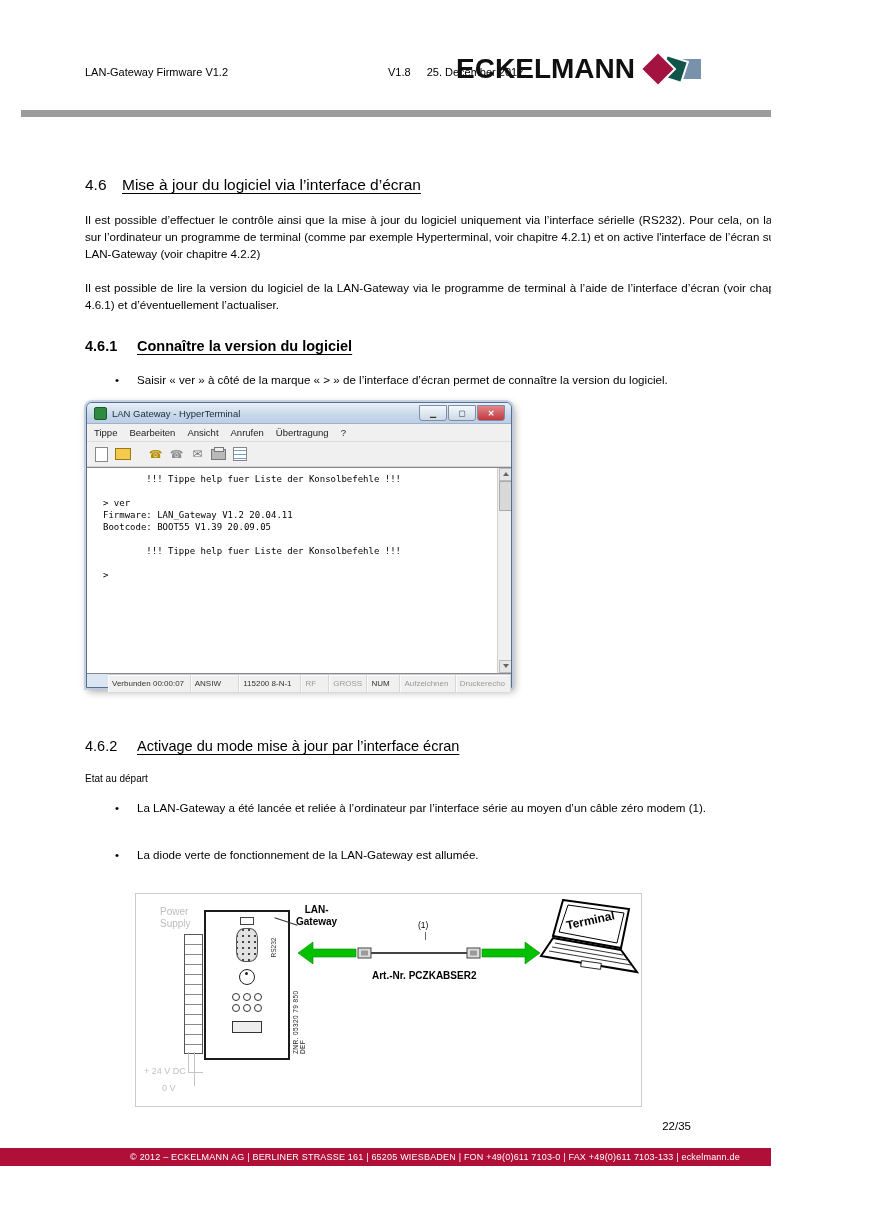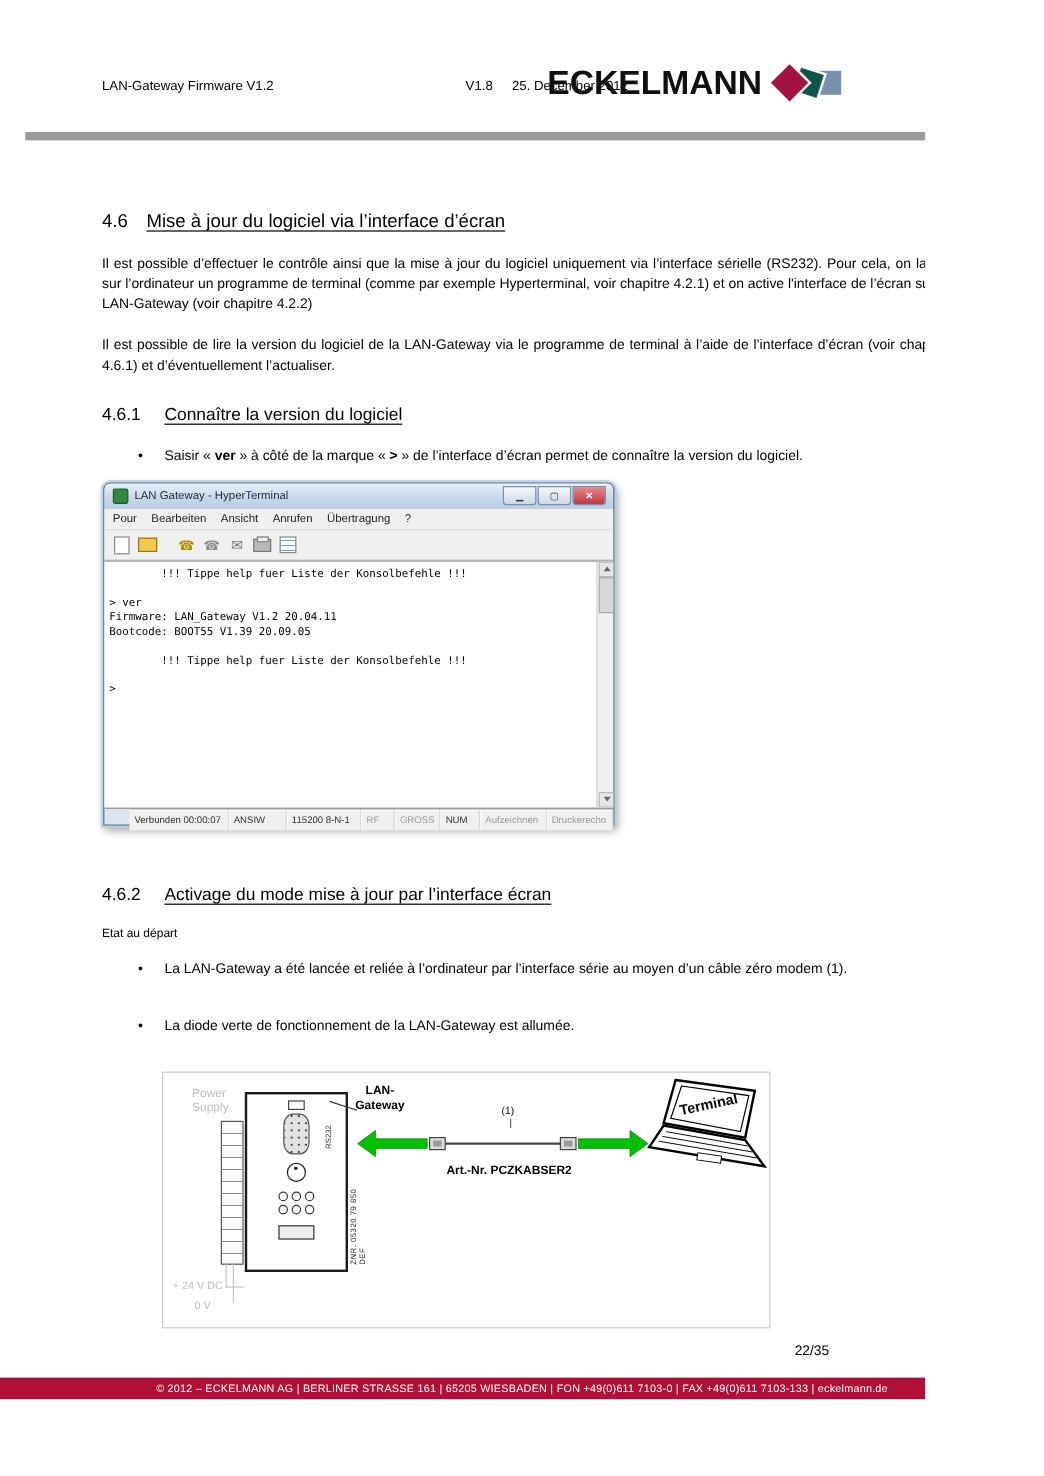--- a/index.html
+++ b/index.html
@@ -15,28 +15,28 @@
   .lm1{width:22px;height:22px;background:#a31240;transform:rotate(45deg);box-shadow:0 0 0 2px #fff;z-index:3;}
   .lm2{width:20px;height:20px;background:#11544a;transform:rotate(18deg);margin-left:-5px;box-shadow:0 0 0 2px #fff;z-index:2;}
   .lm3{width:20px;height:20px;background:#7792aa;margin-left:-3px;box-shadow:0 0 0 2px #fff;z-index:1;}
   .divider{position:absolute;left:21px;top:110px;width:828px;height:7px;background:#9b9b9b;}
 
   
   .h46{position:absolute;left:85px;top:176px;font-size:15.5px;}
   .h46 .num{display:inline-block;width:37px;}
   .hsub{position:absolute;left:85px;font-size:14.5px;}
   .hsub .num{display:inline-block;width:52px;}
-  .h461{top:338px;} .h462{top:738px;}
+  .h461{top:338px;font-weight:bold;} .h462{top:738px;}
   .uline{text-decoration:underline;text-underline-offset:3px;}
   .para{position:absolute;left:85px;width:706px;font-size:11.6px;line-height:1.45;text-align:justify;}
   .p1{top:212px;} .p2{top:280px;}
   .bullet{position:absolute;left:137px;width:654px;font-size:11.6px;line-height:1.45;}
   .bullet::before{content:"\2022";position:absolute;left:-22px;}
   .b461{top:372px;} .b462a{top:800px;text-align:justify;} .b462b{top:847px;}
-  .bold{font-weight:bold;}
+  .bold{font-weight:normal;}
   .state-hdr{position:absolute;left:85px;top:773px;font-size:10px;font-weight:normal;}
 
   
   .hterm{position:absolute;left:86px;top:402px;width:424px;height:284px;
          border:1px solid #55708c;border-radius:6px 6px 0 0;
          box-shadow:0 0 0 2px rgba(190,205,225,.85), 2px 3px 8px rgba(0,0,0,.4);
          background:#dce6f2;font-family:"Liberation Sans",sans-serif;}
   .ht-title{height:20px;display:flex;align-items:center;border-radius:5px 5px 0 0;
             background:linear-gradient(#e9f1fa,#c7d7ea 60%,#bccfe6);border-bottom:1px solid #9fb2c8;}
   .ht-appicon{width:11px;height:11px;margin:0 5px 0 7px;background:#2d8a3e;border:1px solid #1c5b29;border-radius:2px;}
@@ -54,21 +54,21 @@
   .tb-new{width:11px;height:13px;background:#fff;border:1px solid #888;}
   .tb-open{width:14px;height:10px;background:#f3c94e;border:1px solid #9a7a10;}
   .tb-gap{width:8px;}
   .tb-call{color:#b68d00;} .tb-hang{color:#8d8d8d;}
   .tb-send{color:#777;font-size:12px;}
   .tb-print{width:13px;height:9px;background:#b9b9b9;border:1px solid #777;position:relative;}
   .tb-print::after{content:"";position:absolute;left:2px;top:-3px;width:8px;height:3px;background:#eee;border:1px solid #777;}
   .tb-props{width:12px;height:12px;background:repeating-linear-gradient(#fff 0 2px,#7a9ecb 2px 3px,#fff 3px 4px);border:1px solid #888;}
   .ht-screen{position:relative;height:205px;background:#fff;border:1px solid #828790;
              border-left:none;border-right:none;overflow:hidden;}
-  .ht-text{position:absolute;left:4px;top:5px;font-family:"DejaVu Sans Mono","Liberation Mono",monospace;
+  .ht-text{position:absolute;left:16px;top:5px;font-family:"DejaVu Sans Mono","Liberation Mono",monospace;
            font-size:9px;line-height:12px;white-space:pre;color:#000;}
   .vscroll{position:absolute;right:0;top:0;width:13px;height:100%;background:#f0f0f0;border-left:1px solid #d0d0d0;}
   .vs-up,.vs-dn{position:absolute;left:1px;width:11px;height:11px;background:#e6e6e6;border:1px solid #bbb;}
   .vs-up{top:0;} .vs-dn{bottom:0;}
   .vs-up::after,.vs-dn::after{content:"";position:absolute;left:2.5px;border-left:3px solid transparent;border-right:3px solid transparent;}
   .vs-up::after{top:3px;border-bottom:4px solid #666;}
   .vs-dn::after{top:3px;border-top:4px solid #666;}
   .vs-thumb{position:absolute;left:1px;top:13px;width:11px;height:28px;background:#d8d8d8;border:1px solid #aaa;}
   .ht-status{height:17px;background:#f0f0f0;display:flex;align-items:stretch;font-size:8px;color:#333;
              border-top:1px solid #cfcfcf;margin-left:21px;}
@@ -144,21 +144,21 @@
     <div class="ht-title">
       <span class="ht-appicon"></span>
       <span class="ht-title-text">LAN Gateway - HyperTerminal</span>
       <span class="ht-btns">
         <span class="ht-btn">▁</span>
         <span class="ht-btn">▢</span>
         <span class="ht-btn close">✕</span>
       </span>
     </div>
     <div class="ht-menu">
-      <span>Pour</span>
+      <span>Tippe</span>
       <span>Bearbeiten</span>
       <span>Ansicht</span>
       <span>Anrufen</span>
       <span>Übertragung</span>
       <span>?</span>
     </div>
     <div class="ht-toolbar">
       <span class="tb">
           <span class="tb-new"></span>
         </span>

